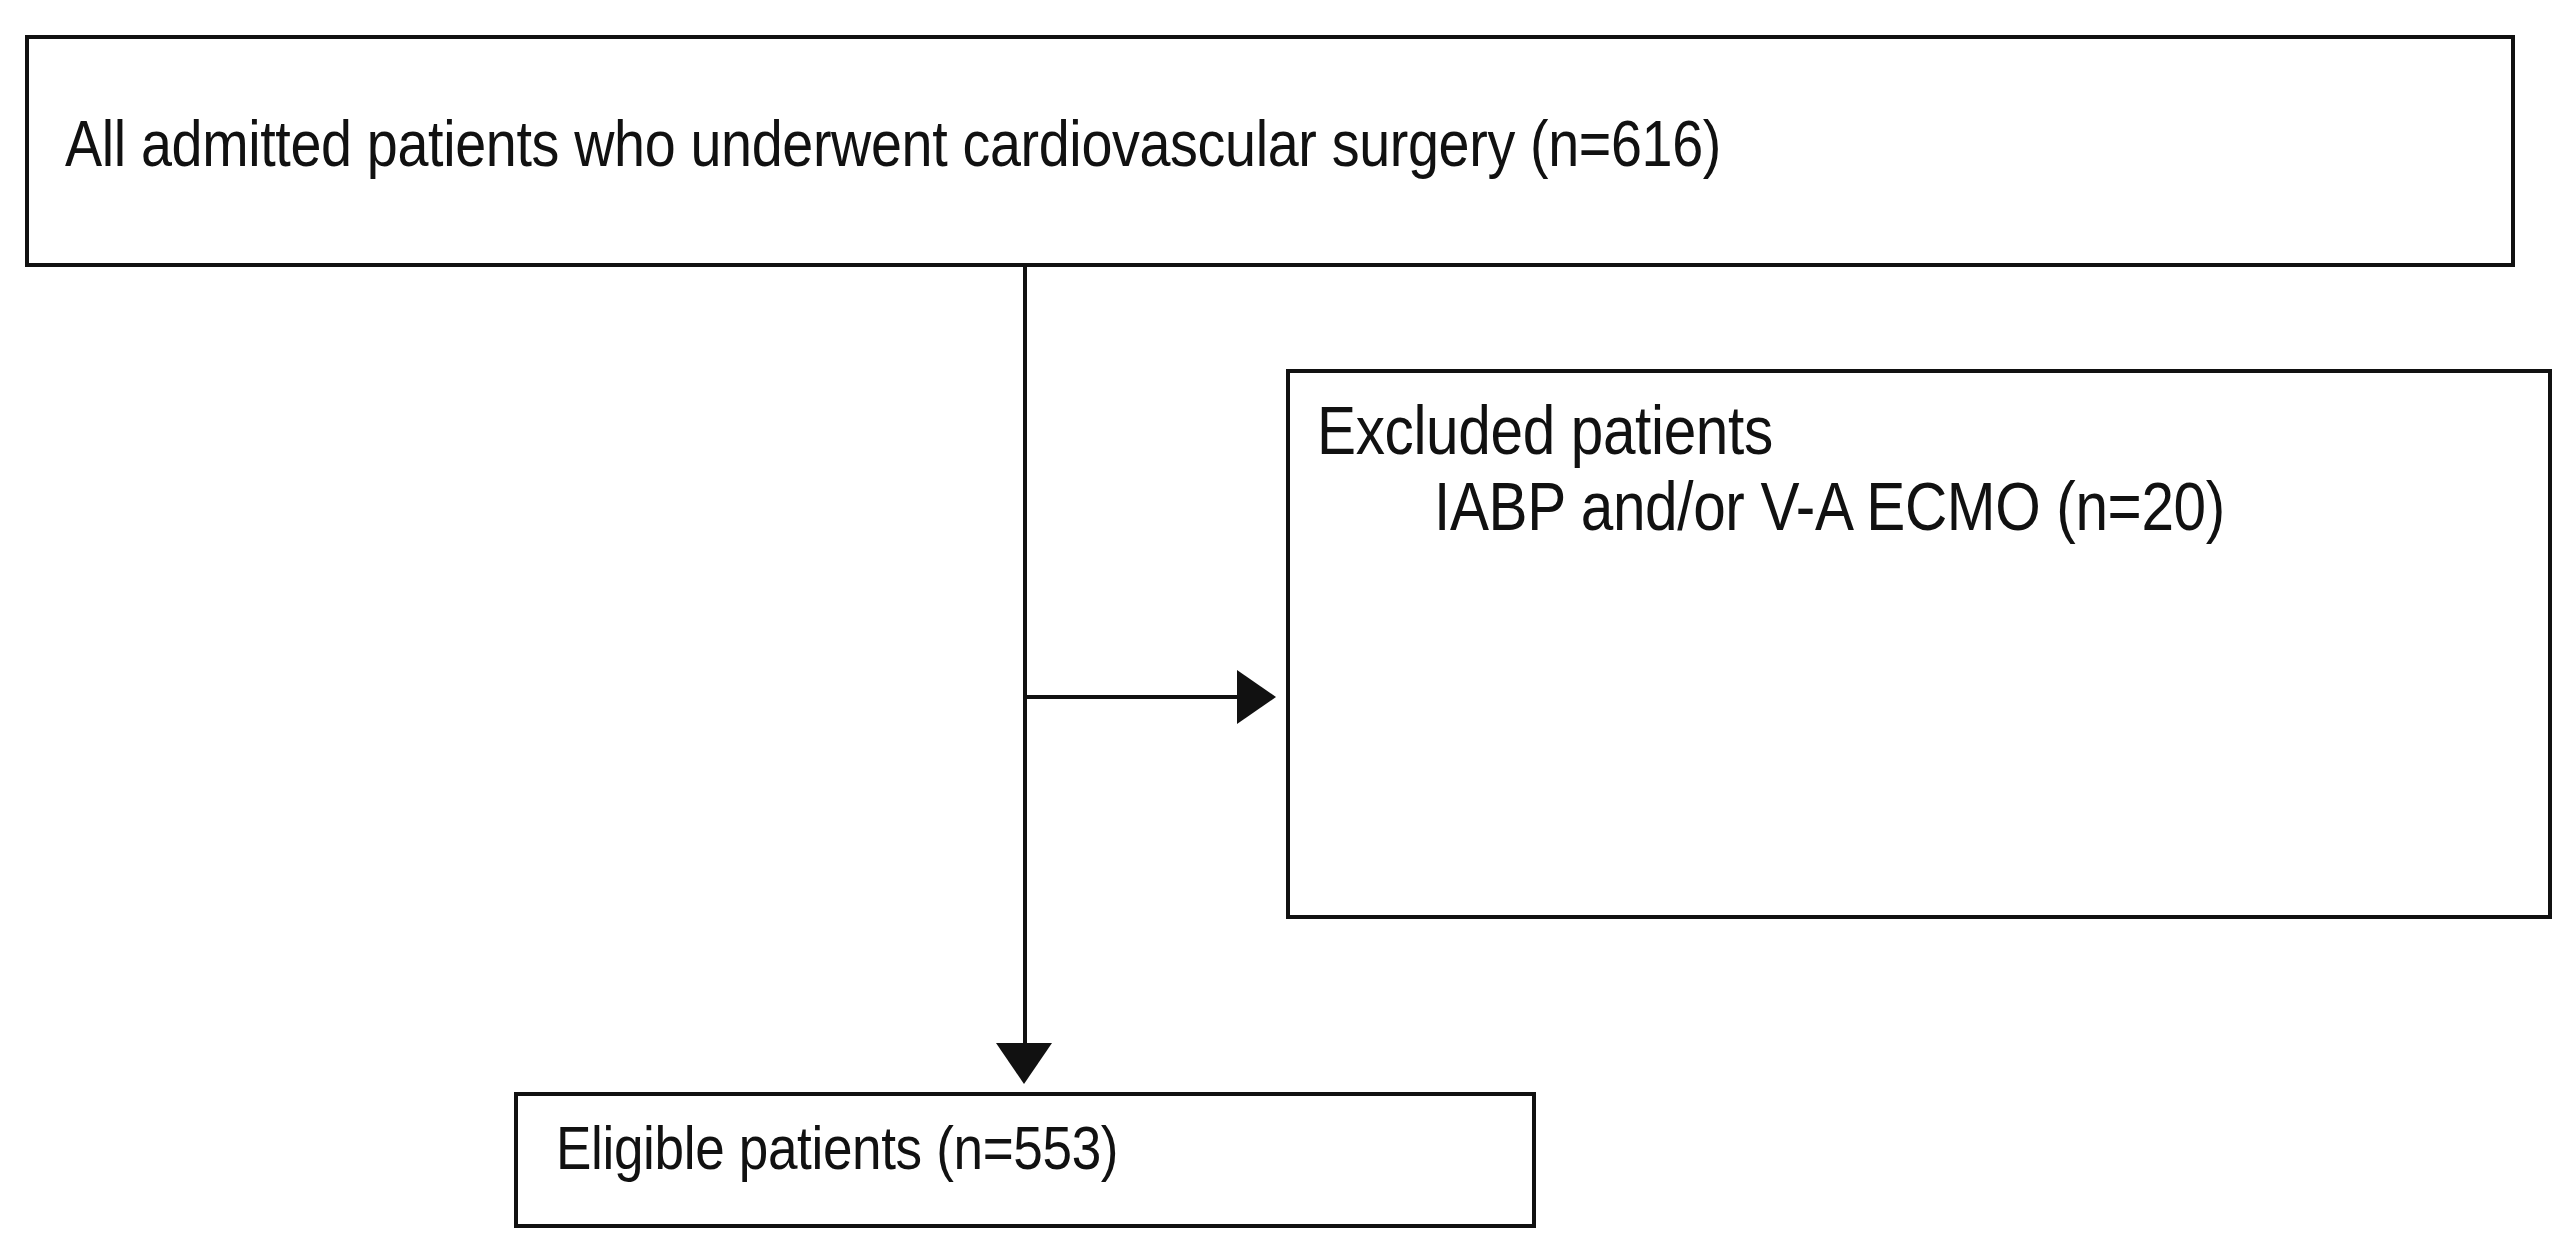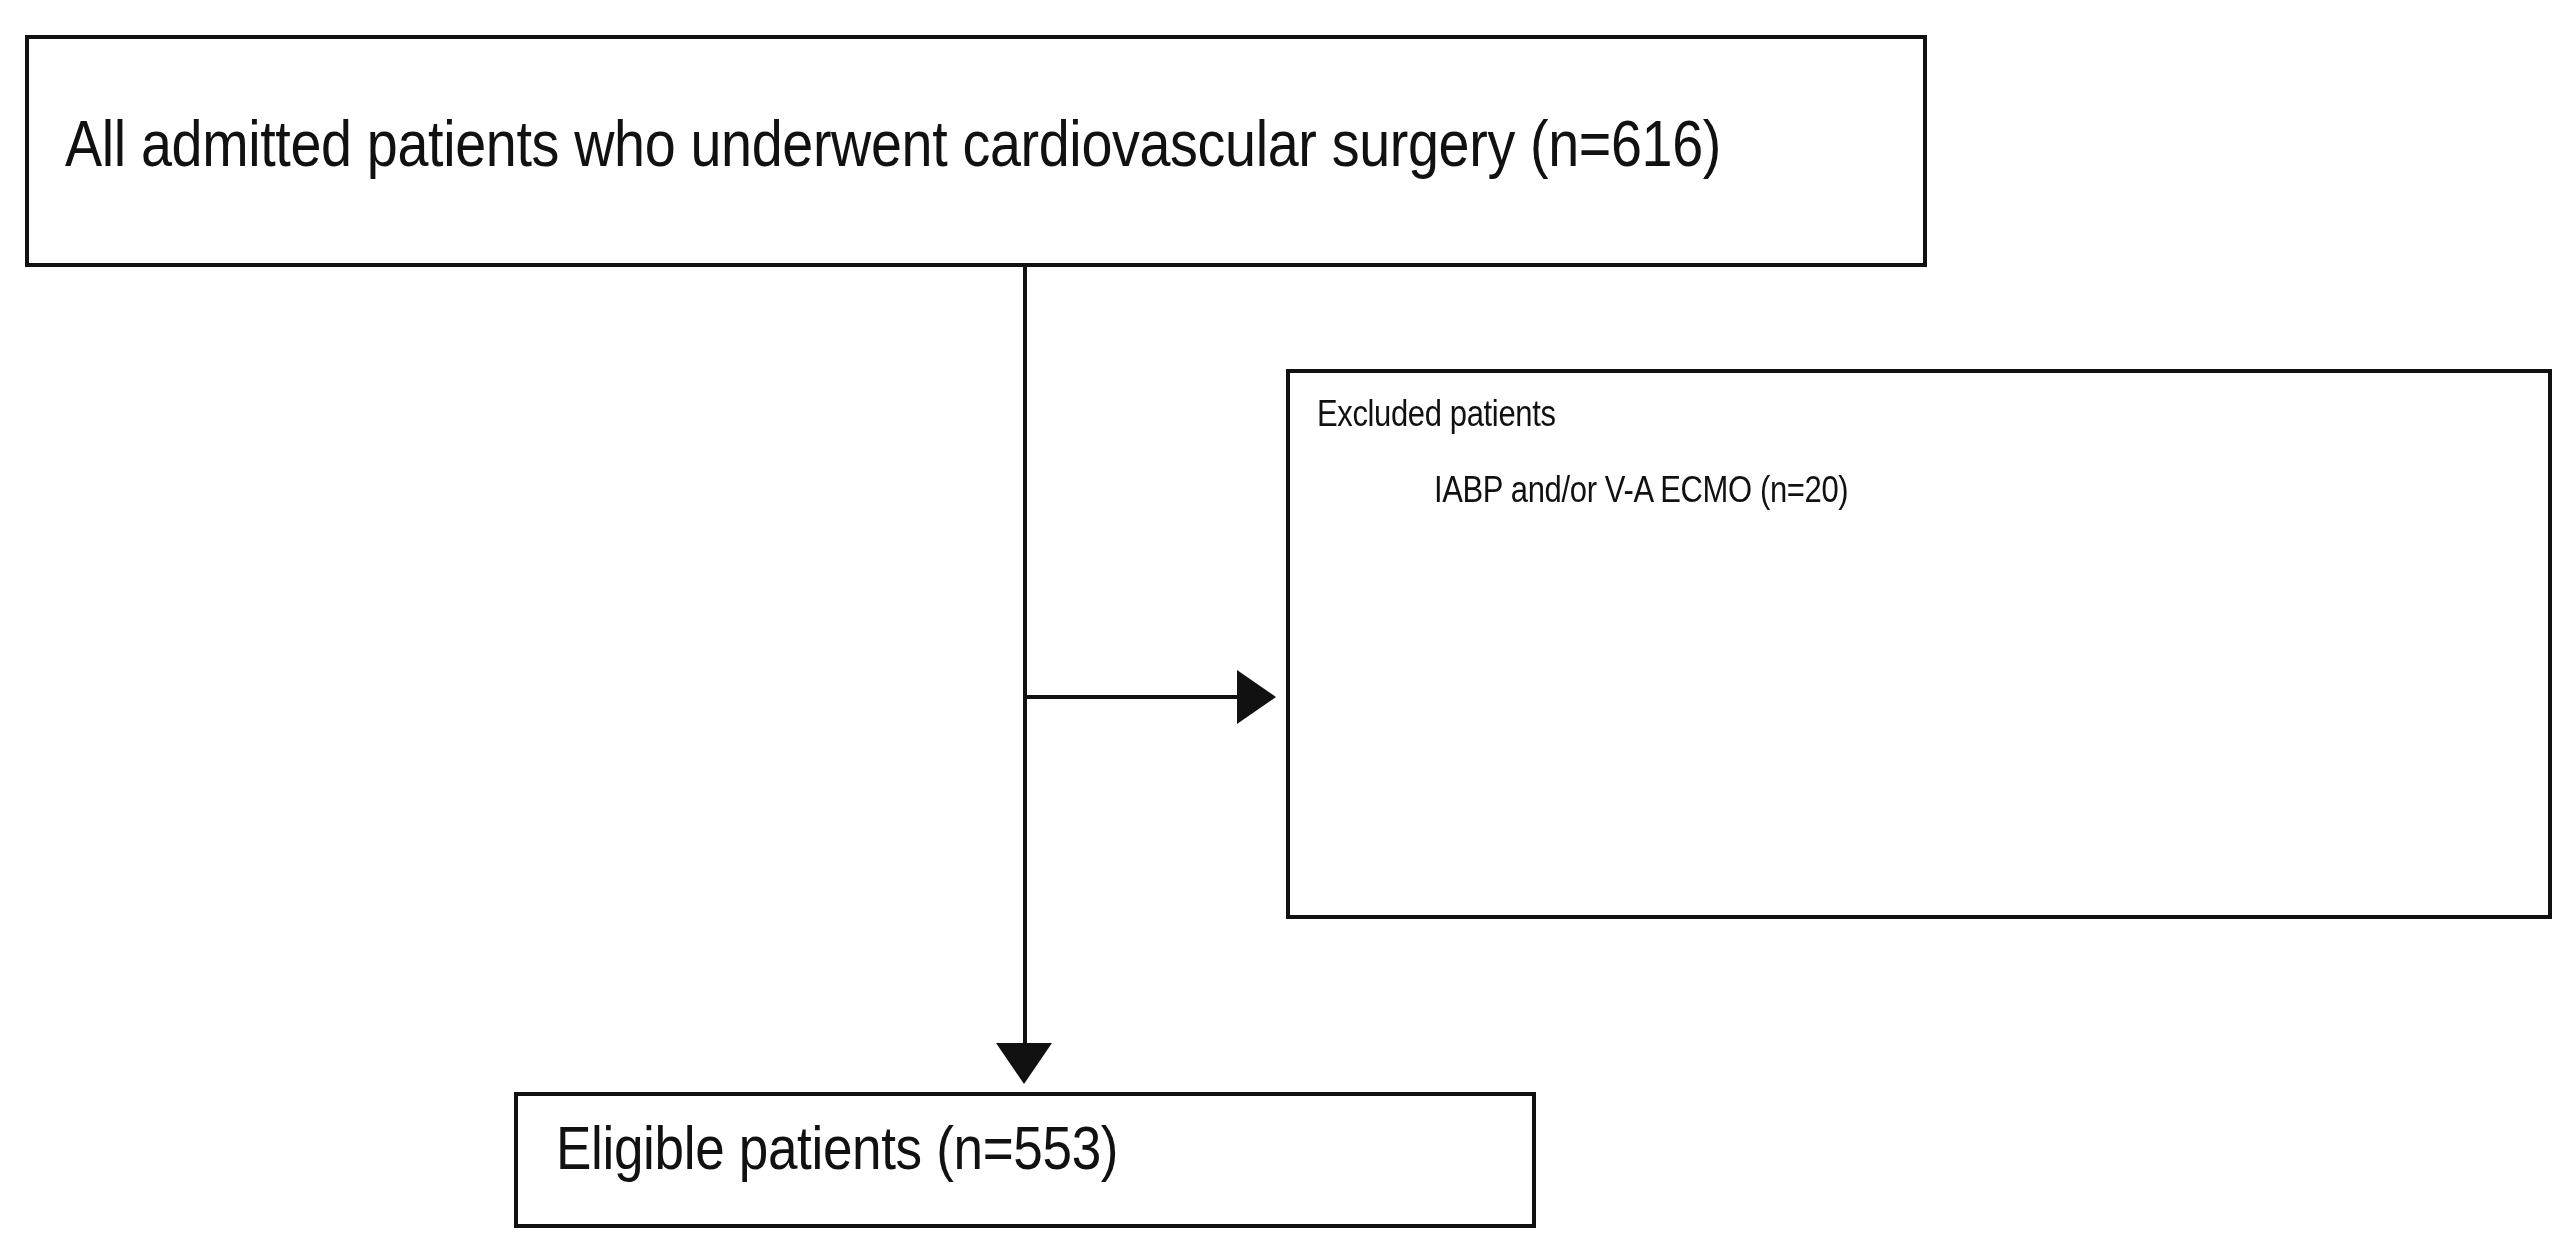--- a/index.html
+++ b/index.html
@@ -20,21 +20,21 @@
   
   .flow-box {
     position: absolute;
     box-sizing: border-box;
     border: 4.7px solid #111111;
     background: #ffffff;
   }
   #box-all-admitted {
     left: 25px;
     top: 35px;
-    width: 1902px;
+    width: 2490px;
     height: 232px;
   }
   #box-excluded {
     left: 1286px;
     top: 369px;
     width: 1266px;
     height: 550px;
   }
   #box-eligible {
     left: 514px;
@@ -71,21 +71,21 @@
   
   #excluded-list {
     position: absolute;
     left: 22px;
     top: 15.7px;
     width: 1231px;
   }
   .excl-line {
     position: relative;
     white-space: pre;
-    font-size: 36px;
+    font-size: 68px;
     line-height: 1;
     height: 76px;
     color: #111111;
     letter-spacing: -0.4px;
   }
   .excl-inner {
     position: absolute;
     top: 7.8px;
     transform: scaleX(0.86);
     transform-origin: left top;

